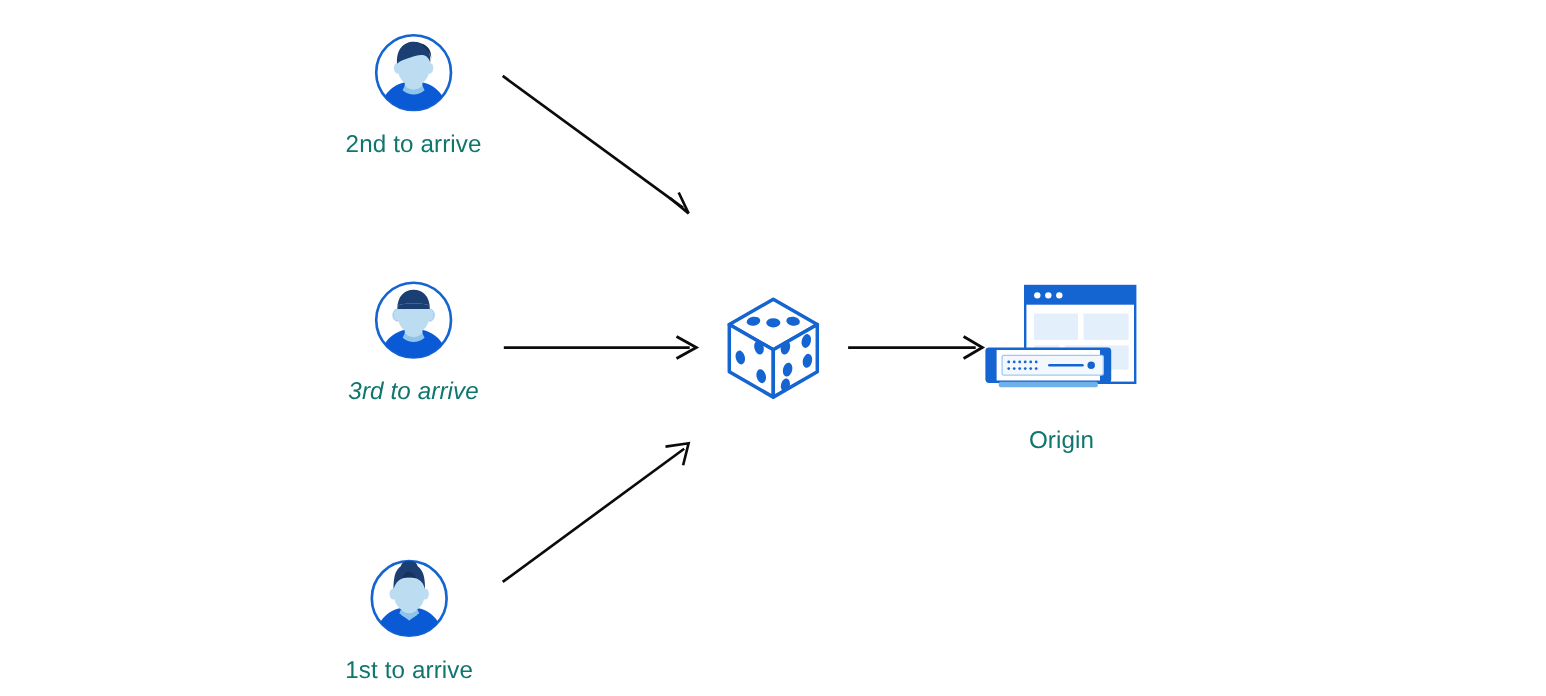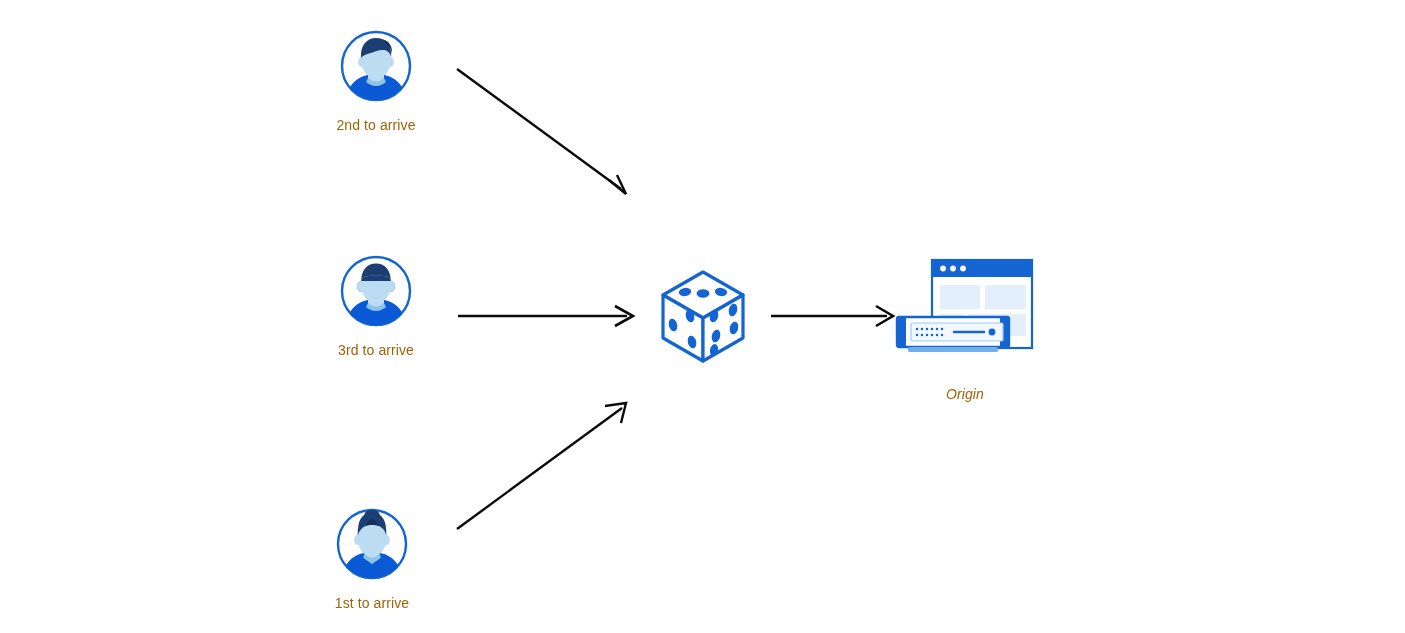--- a/index.html
+++ b/index.html
@@ -24,41 +24,41 @@
   }
   .node {
     position: absolute;
     display: flex;
     flex-direction: column;
     align-items: center;
   }
   .node-icon { display: block; }
   .node-label {
     margin-top: 9px;
-    font-size: 14px;
+    font-size: 22px;
     line-height: 1.2;
-    color: #a16207;
+    color: #0f766e;
     letter-spacing: 0.1px;
     white-space: nowrap;
     text-align: left;
   }
   #arrow-layer {
     position: absolute;
     left: 0;
     top: 0;
     width: 1405px;
     height: 633px;
     pointer-events: none;
   }
   
   #client-1 { left: 312px; top: 28px; width: 128px; }
-  #client-2 { left: 312px; top: 253px; width: 128px; }
+  #client-2 { left: 312px; top: 253px; width: 128px; font-style: italic; }
   #client-3 { left: 308px; top: 506px; width: 128px; }
   #randomizer { left: 650px; top: 262px; width: 106px; }
-  #origin     { left: 892px; top: 255px; width: 146px; font-style: italic; }
+  #origin     { left: 892px; top: 255px; width: 146px; }
   #origin .node-label { margin-top: 12px; }
 </style>
 </head>
 <body>
 
 <div id="canvas">
 
   <svg id="arrow-layer" viewBox="0 0 1405 633" width="1405" height="633" fill="none">
 
     <g>

